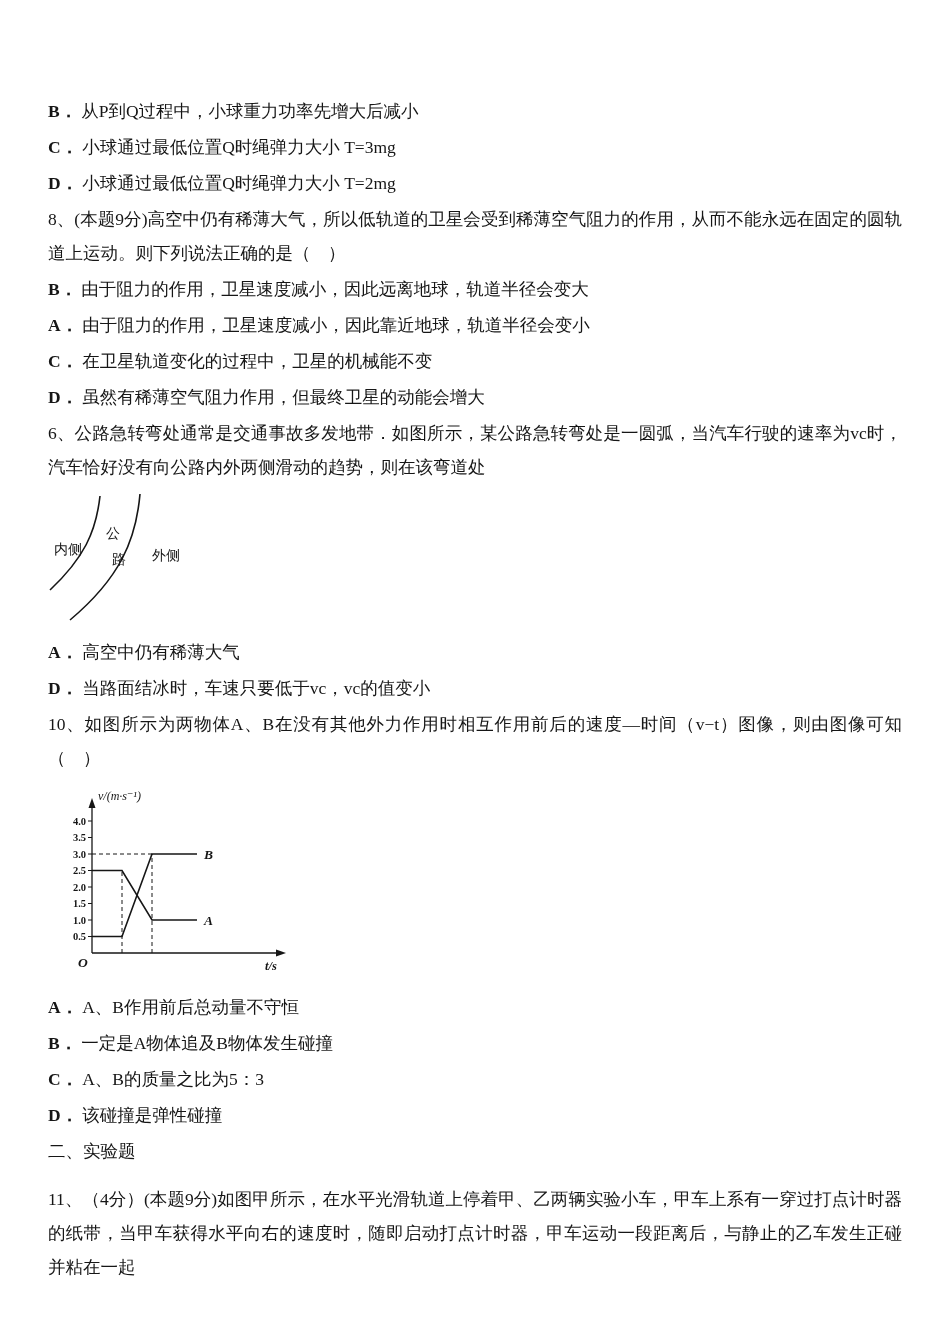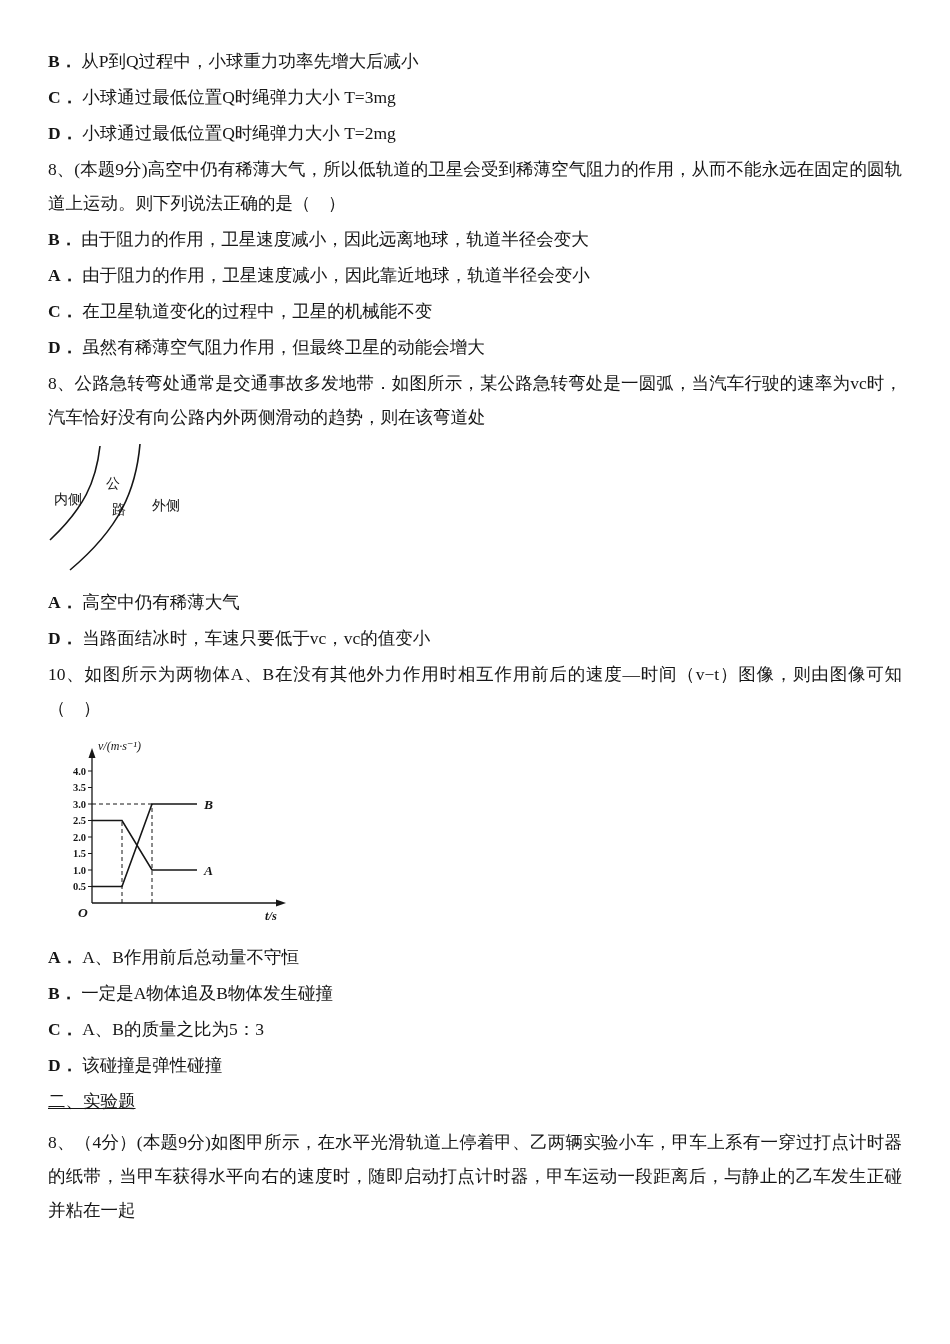--- a/index.html
+++ b/index.html
@@ -2,27 +2,27 @@
 <html><head>
 <meta charset="utf-8">
 <style>
   * { margin:0; padding:0; box-sizing:border-box; }
   html,body { background:#fff; }
   body {
     width:950px; height:1344px; margin:0 auto; color:#161616;
     font-family:"Liberation Serif","DejaVu Serif",serif;
     font-size:17.5px; overflow:hidden;
   }
-  .page { padding:44px 48px 0 48px; }
+  .page { padding:94px 48px 0 48px; }
   .para { line-height:34px; text-align:justify; margin-bottom:2px; }
   .option { line-height:34px; margin-bottom:2px; text-align:justify; }
   .opt-label { font-weight:bold; margin-right:4px; }
   .figure-block { margin:10px 0 8px 0; }
   svg text { fill:#161616; font-family:"Liberation Serif","DejaVu Serif",serif; }
-  .section-title { line-height:34px; margin-bottom:7px;text-decoration:underline; }
+  .section-title { line-height:34px; margin-bottom:14px; }
 </style>
 </head>
 <body>
 
 <div class="page">
 
   <div class="option">
     <span class="opt-label">B．</span><span>从P到Q过程中，小球重力功率先增大后减小</span>
   </div>
   <div class="option">
@@ -39,21 +39,21 @@
   <div class="option">
     <span class="opt-label">A．</span><span>由于阻力的作用，卫星速度减小，因此靠近地球，轨道半径会变小</span>
   </div>
   <div class="option">
     <span class="opt-label">C．</span><span>在卫星轨道变化的过程中，卫星的机械能不变</span>
   </div>
   <div class="option">
     <span class="opt-label">D．</span><span>虽然有稀薄空气阻力作用，但最终卫星的动能会增大</span>
   </div>
 
-  <div class="para">8、公路急转弯处通常是交通事故多发地带．如图所示，某公路急转弯处是一圆弧，当汽车行驶的速率为vc时，汽车恰好没有向公路内外两侧滑动的趋势，则在该弯道处</div>
+  <div class="para">6、公路急转弯处通常是交通事故多发地带．如图所示，某公路急转弯处是一圆弧，当汽车行驶的速率为vc时，汽车恰好没有向公路内外两侧滑动的趋势，则在该弯道处</div>
 
   <div class="figure-block">
     <svg width="175" height="128" viewBox="0 0 175 128">
       <path d="M 52 2 C 48 38, 36 64, 2 96" fill="none" stroke="#161616" stroke-width="1.6"></path>
       <path d="M 92 0 C 88 46, 72 84, 22 126" fill="none" stroke="#161616" stroke-width="1.6"></path>
       <text x="6" y="60" font-size="14">内侧</text>
       <text x="58" y="44" font-size="14">公</text>
       <text x="64" y="70" font-size="14">路</text>
       <text x="104" y="66" font-size="14">外侧</text>
     </svg>
@@ -111,15 +111,15 @@
   </div>
   <div class="option">
     <span class="opt-label">C．</span><span>A、B的质量之比为5：3</span>
   </div>
   <div class="option">
     <span class="opt-label">D．</span><span>该碰撞是弹性碰撞</span>
   </div>
 
   <div class="section-title">二、实验题</div>
 
-  <div class="para">8、（4分）(本题9分)如图甲所示，在水平光滑轨道上停着甲、乙两辆实验小车，甲车上系有一穿过打点计时器的纸带，当甲车获得水平向右的速度时，随即启动打点计时器，甲车运动一段距离后，与静止的乙车发生正碰并粘在一起</div>
+  <div class="para">11、（4分）(本题9分)如图甲所示，在水平光滑轨道上停着甲、乙两辆实验小车，甲车上系有一穿过打点计时器的纸带，当甲车获得水平向右的速度时，随即启动打点计时器，甲车运动一段距离后，与静止的乙车发生正碰并粘在一起</div>
 
 </div>
 
 </body></html>

